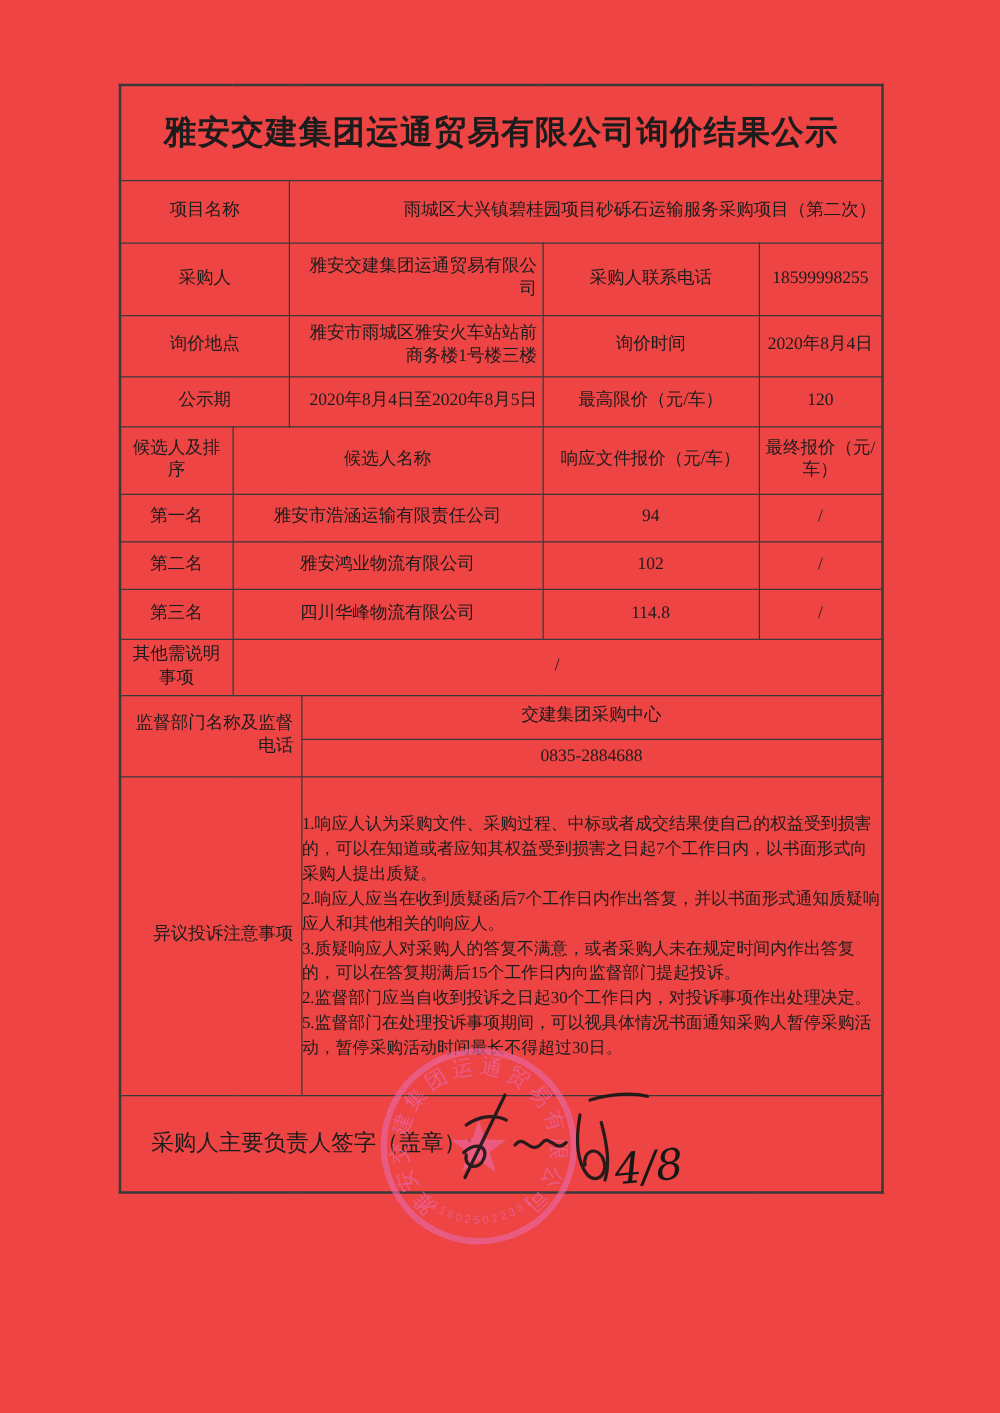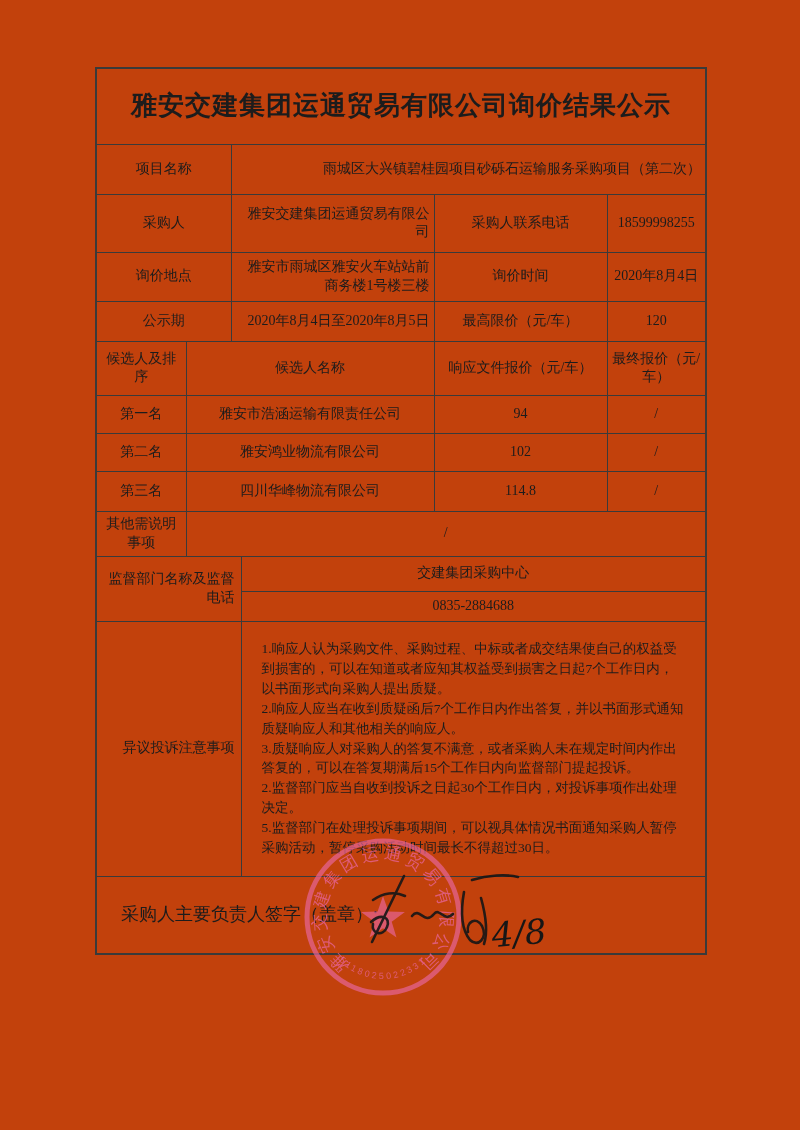--- a/index.html
+++ b/index.html
@@ -1,19 +1,19 @@
 <!DOCTYPE html>
 <html><head>
 <meta charset="utf-8">
 <style>
   html,body{margin:0;padding:0;background:#ffffff;}
   .page{
     position:relative;
     width:800px;height:1130px;
-    background:#c2410c;
+    background:#ef4444;
     font-family:"Liberation Serif","DejaVu Serif",serif;
     color:#1c1c1c;
     overflow:hidden;
   }
   table.doc{
     position:absolute;left:95px;top:67px;
     width:610px;
     border-collapse:collapse;
     table-layout:fixed;
     border:2px solid #3a3a3a;
@@ -31,21 +31,21 @@
     font-size:26px;
     font-weight:bold;
     letter-spacing:1px;
     text-align:center;
   }
   td.left{text-align:right;}
   td.complaint-cell{
     text-align:left;
     font-size:13.5px;
     line-height:1.48;
-    padding:6px 20px;
+    padding:6px 0;
     vertical-align:middle;
   }
   td.sign-cell{
     text-align:left;
     font-size:18px;
     padding-left:24px;
   }
   td.wrapLabel{padding:2px 6px;margin-top:30px;}
   .stamp{
     position:absolute;left:298px;top:832px;

